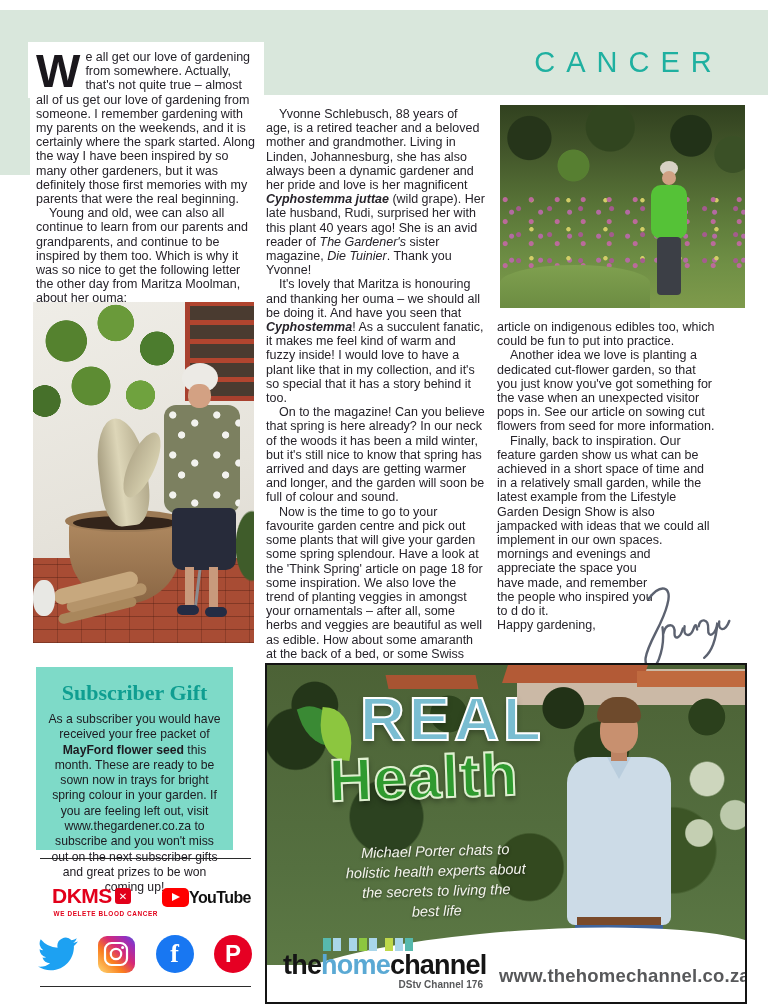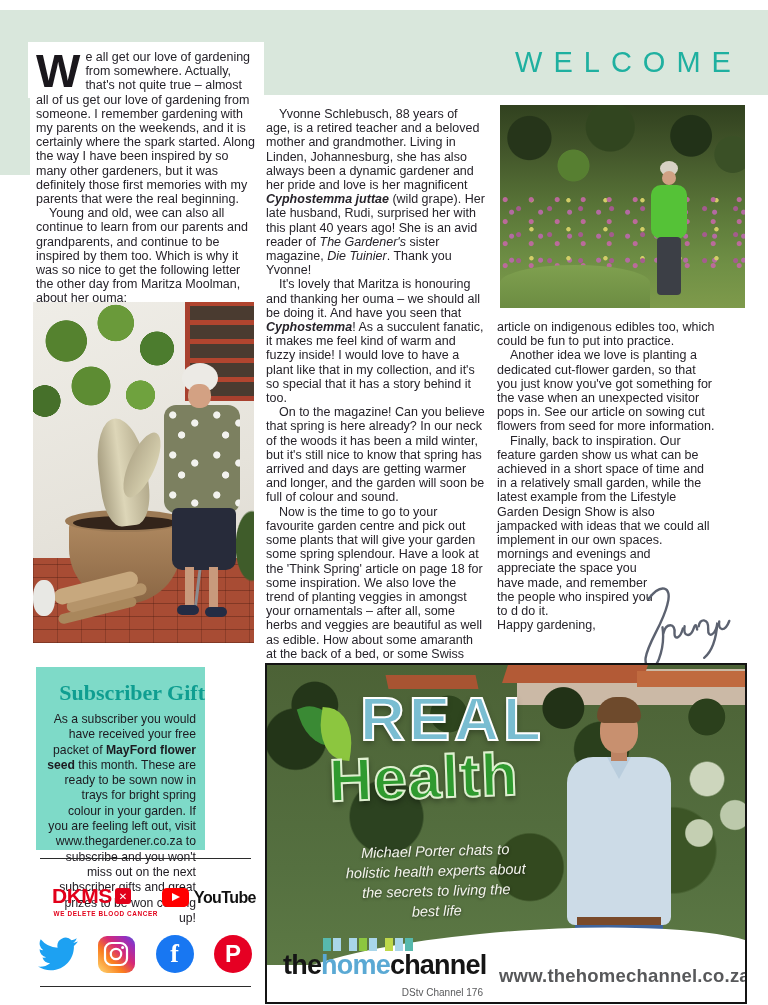--- a/index.html
+++ b/index.html
@@ -75,34 +75,34 @@
                      radial-gradient(circle 2.2px at 85% 25%,#d9d26a 1.8px,transparent 2.6px),
                      radial-gradient(circle 2.4px at 40% 80%,#b86aa8 2px,transparent 3px);
     background-size:26px 22px,31px 26px,37px 29px,29px 24px;}
   .pg-lawn{position:absolute;left:0;top:160px;width:150px;height:43px;background:linear-gradient(180deg,#7fa04f,#6c8c42);border-radius:50% 50% 0 0/18px 18px 0 0;}
   .pg-hair{position:absolute;left:160px;top:56px;width:18px;height:15px;border-radius:50%;background:#d8d2c4;}
   .pg-face{position:absolute;left:162px;top:66px;width:14px;height:14px;border-radius:50%;background:#d0a183;}
   .pg-shirt{position:absolute;left:151px;top:80px;width:36px;height:54px;border-radius:10px;background:#55c237;}
   .pg-pants{position:absolute;left:157px;top:132px;width:24px;height:58px;background:#3c3f46;border-radius:4px;}
 
   
-  .sub-box{position:absolute;left:36px;top:667px;width:169px;height:183px;background:#7edac8;text-align:right;}
+  .sub-box{position:absolute;left:36px;top:667px;width:197px;height:183px;background:#7edac8;text-align:center;}
   .sub-title{margin:13px 0 6px 0;font-family:"Liberation Serif","DejaVu Serif",serif;font-weight:700;font-size:22px;color:#0f9e91;}
   .sub-body{padding:0 9px;font-size:12.2px;line-height:15.3px;color:#1d1a20;}
   
   .rule{position:absolute;height:1px;background:#2b2b2b;}
   .rule1{left:40px;top:858px;width:211px;}
   .rule2{left:40px;top:986px;width:211px;}
   .dkms{position:absolute;left:52px;top:884px;width:106px;text-align:right;}
   .dkms-line{display:flex;align-items:center;gap:3px;}
   .dkms-name{font-size:21px;font-weight:800;color:#e2001a;letter-spacing:-0.5px;}
   .dkms-box{width:16px;height:16px;background:#e2001a;border-radius:3px;color:#fff;font-size:10px;font-weight:800;
             display:flex;align-items:center;justify-content:center;}
   .dkms-tag{margin-top:2px;font-size:6.4px;font-weight:700;color:#e2001a;letter-spacing:.6px;}
-  .yt{position:absolute;left:162px;top:888px;display:flex;align-items:center;gap:5px;}
+  .yt{position:absolute;left:162px;top:888px;display:flex;align-items:center;}
   .yt-icon{width:27px;height:19px;background:#ff0000;border-radius:5px;position:relative;}
   .yt-icon::after{content:"";position:absolute;left:10px;top:5px;border-left:8px solid #fff;border-top:4.5px solid transparent;border-bottom:4.5px solid transparent;}
   .yt-name{font-size:16px;font-weight:700;color:#111;letter-spacing:-0.6px;}
   .social{position:absolute;left:38px;top:934px;width:215px;display:flex;justify-content:space-between;align-items:center;}
   .sicon{width:40px;height:40px;display:flex;align-items:center;justify-content:center;}
   .ig{width:37px;height:37px;border-radius:9px;background:linear-gradient(45deg,#feda75,#fa7e1e 35%,#d62976 60%,#962fbf 85%,#4f5bd5);display:flex;align-items:center;justify-content:center;}
   .fb{width:38px;height:38px;border-radius:50%;background:#1877f2;display:flex;align-items:center;justify-content:center;color:#fff;font-size:26px;font-weight:700;font-family:"Liberation Serif",serif;}
   .pin{width:38px;height:38px;border-radius:50%;background:#e60023;display:flex;align-items:center;justify-content:center;color:#fff;font-size:24px;font-weight:700;}
   
   .ad{position:absolute;left:265px;top:663px;width:478px;height:337px;border:2px solid #141414;overflow:hidden;background:#5c7544;}
@@ -144,32 +144,32 @@
     font-style:italic;font-size:14.5px;line-height:20px;transform:rotate(-1.5deg);text-shadow:0 1px 3px rgba(0,0,0,.5);}
   .ad-band{position:absolute;left:-14px;top:266px;width:520px;height:130px;background:#fff;
     border-radius:55% 45% 0 0/60px 40px 0 0;transform:rotate(-3.2deg);}
   .ad-band-fill{position:absolute;left:0;top:300px;width:478px;height:37px;background:#fff;}
   .hc{position:absolute;left:16px;top:273px;width:220px;}
   .hc-squares{display:flex;gap:2px;margin-left:40px;height:13px;}
   .hc-squares span{width:8px;height:13px;display:block;}
   .hc-squares .gap{width:4px;background:transparent;}
   .hc-text{font-size:27px;font-weight:700;letter-spacing:-0.8px;color:#151515;line-height:28px;}
   .hc-home{color:#5aa9d4;}
-  .hc-dstv{font-size:10px;color:#58595b;font-weight:400;text-align:right;width:200px;margin-top:8px;}
+  .hc-dstv{font-size:10px;color:#58595b;font-weight:700;text-align:right;width:200px;margin-top:0px;}
   .hc-url{position:absolute;left:232px;top:300px;width:236px;text-align:center;font-size:18.5px;font-weight:600;color:#57585a;letter-spacing:.2px;}
 </style>
 </head>
 <body>
 
 <div class="page">
 
   <div class="mint-band"></div>
   <div class="mint-left"></div>
   <div class="white-box"></div>
-  <div class="welcome">WELCOME</div>
+  <div class="welcome">CANCER</div>
 
   <div class="col col-left">
     <p><span class="dropcap">W</span><span>e all get our love of gardening from somewhere. Actually, that's not quite true – almost all of us get our love of gardening from someone. I remember gardening with my parents on the weekends, and it is certainly where the spark started. Along the way I have been inspired by so many other gardeners, but it was definitely those first memories with my parents that were the real beginning.</span></p>
     <p class="ind">Young and old, wee can also all continue to learn from our parents and grandparents, and continue to be inspired by them too. Which is why it was so nice to get the following letter the other day from Maritza Moolman, about her ouma:</p>
   </div>
 
   <div class="photo photo-ouma">
     <div class="po-window"></div>
     <div class="po-floor"></div>
     <div class="po-green-r"></div>

